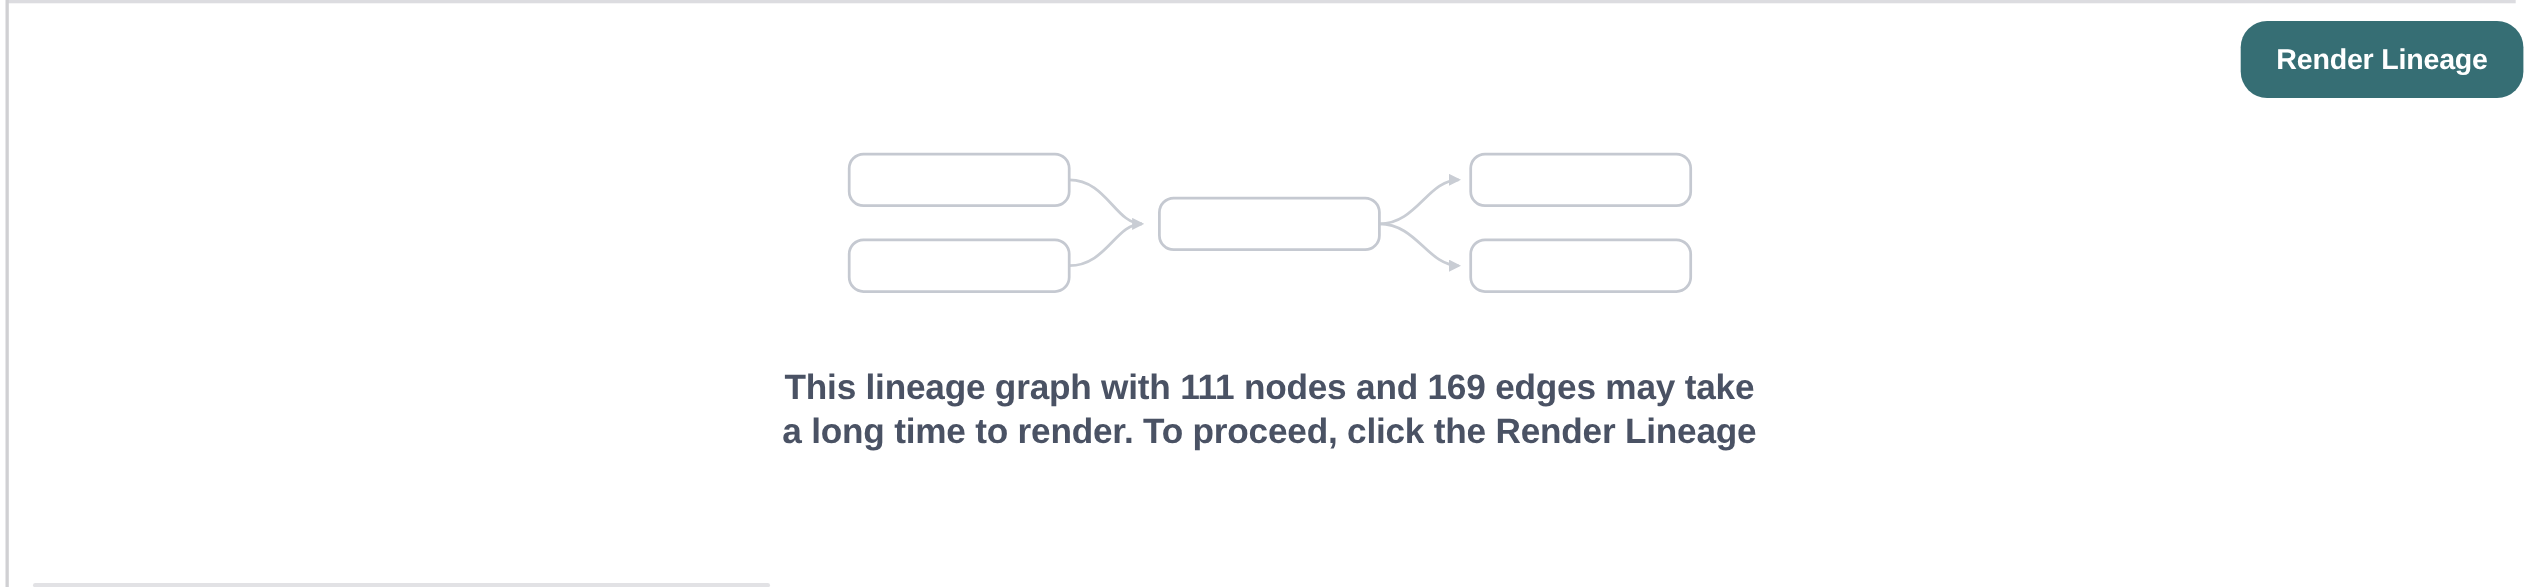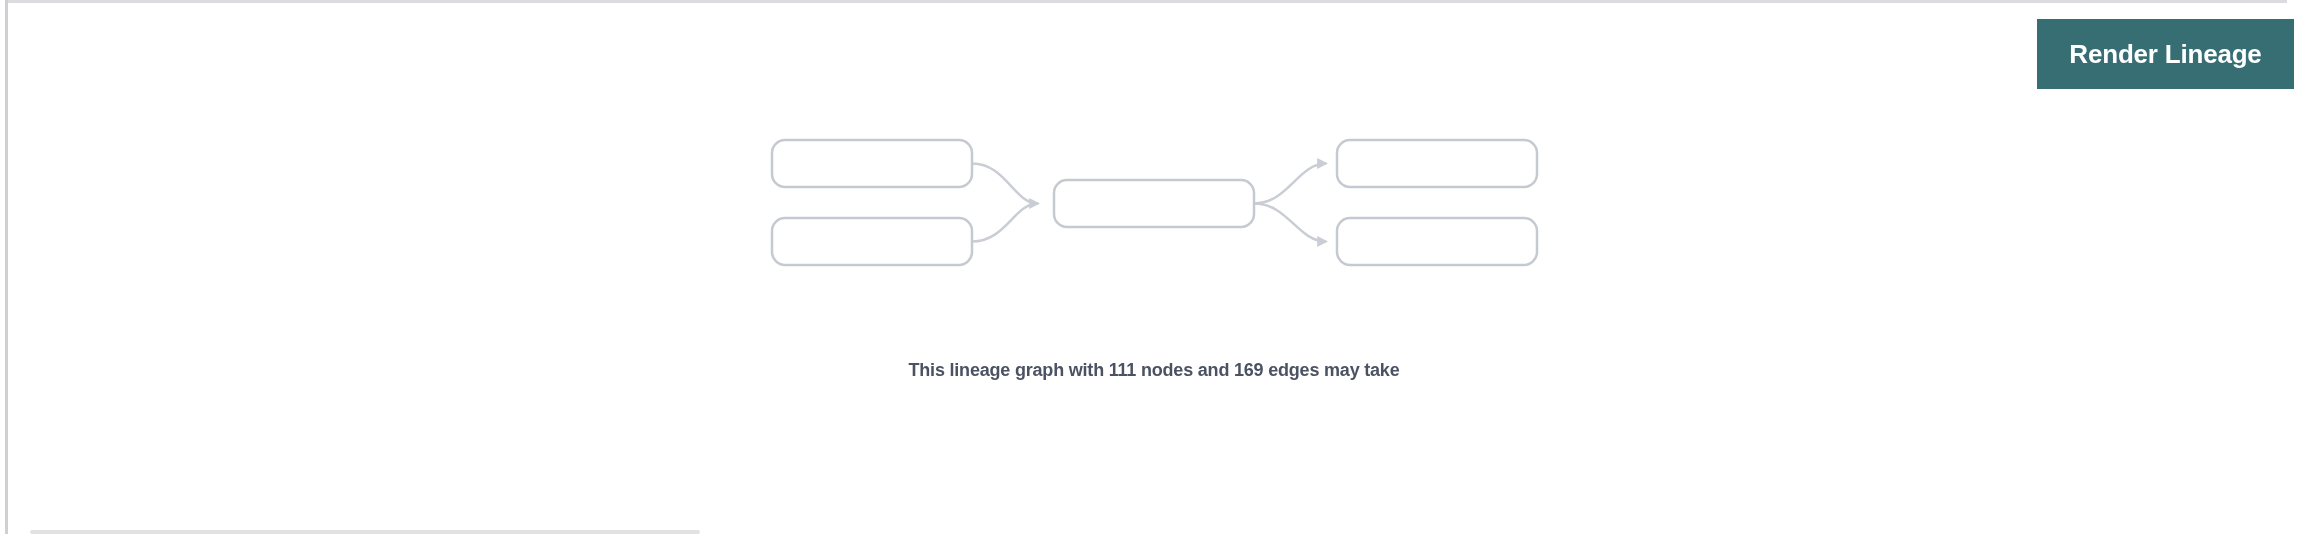--- a/index.html
+++ b/index.html
@@ -35,21 +35,21 @@
     left: 5px; top: 0;
     width: 3px; height: 534px;
     background: var(--left-border);
   }
   .render-button {
     position: absolute;
     top: 19px; right: 14px;
     width: 257px; height: 70px;
     background: var(--accent-teal);
     border: none;
-    border-radius: 0;
+    border-radius: 24px;
     color: var(--button-text);
     font-family: "Liberation Sans", "DejaVu Sans", sans-serif;
     font-size: 26px;
     font-weight: 700;
     letter-spacing: -0.2px;
     display: flex;
     align-items: center;
     justify-content: center;
     cursor: pointer;
   }
@@ -71,23 +71,23 @@
     fill: #ffffff;
     stroke: var(--node-border);
     stroke-width: 2.5;
   }
   .placeholder-svg path.edge {
     fill: none;
     stroke: var(--edge-gray);
     stroke-width: 2.5;
   }
   .message {
-    margin-top: 72px;
+    margin-top: 54px;
     color: var(--message-text);
-    font-size: 18px;
+    font-size: 32px;
     font-weight: 700;
     line-height: 40px;
     letter-spacing: -0.2px;
   }
   .message .line { white-space: nowrap; }
   .scrollbar-thumb {
     position: absolute;
     left: 30px; bottom: 0;
     width: 670px; height: 4px;
     border-radius: 2px;
@@ -120,19 +120,20 @@
 
       <rect x="8" y="7" width="200" height="47" rx="13"></rect>
       <rect x="8" y="85" width="200" height="47" rx="13"></rect>
       <rect x="290" y="47" width="200" height="47" rx="13"></rect>
       <rect x="573" y="7" width="200" height="47" rx="13"></rect>
       <rect x="573" y="85" width="200" height="47" rx="13"></rect>
     </svg>
 
     <div class="message">
       <div class="line">This lineage graph with 111 nodes and 169 edges may take</div>
+      <div class="line">a long time to render. To proceed, click the Render Lineage</div>
     </div>
 
   </div>
 
   <div class="scrollbar-thumb"></div>
 
 </div>
 
 </body></html>

